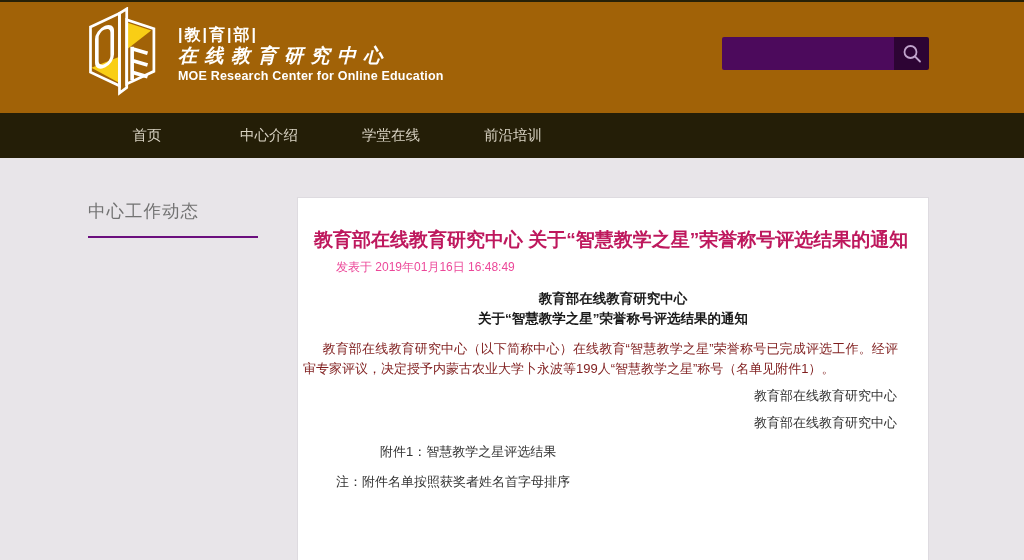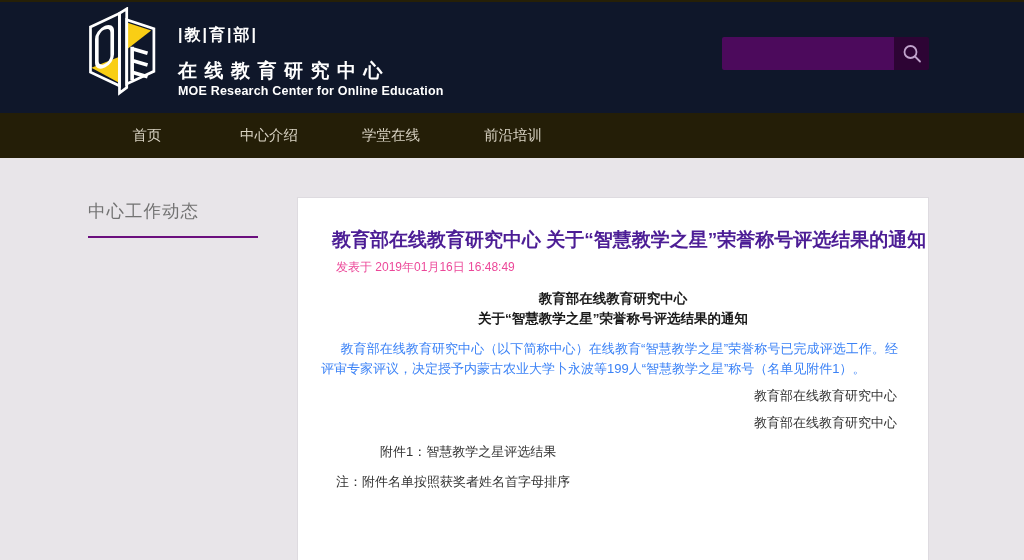--- a/index.html
+++ b/index.html
@@ -6,25 +6,25 @@
   html,body { width:1024px; height:560px; overflow:hidden; }
   body {
     font-family:"Liberation Sans","DejaVu Sans",sans-serif;
     background:#e8e5e9;
     position:relative;
   }
   
   .top-strip { position:absolute; left:0; top:0; width:1024px; height:2px; background:#262007; }
 
   
-  .site-header { position:absolute; left:0; top:2px; width:1024px; height:111px; background:#0f172a; }
+  .site-header { position:absolute; left:0; top:2px; width:1024px; height:111px; background:#a16207; }
   .logo { position:absolute; left:84px; top:5px; width:80px; height:98px; display:block; cursor:pointer; }
   .brand { position:absolute; left:178px; top:23px; color:#fff; }
   .brand-line1 { font-size:16px; font-weight:bold; letter-spacing:2px; line-height:19px; }
-  .brand-line2 { font-size:19px; font-weight:bold; letter-spacing:7.5px; line-height:24px; margin-top:15px; white-space:nowrap; }
+  .brand-line2 { font-size:19px; font-weight:bold; letter-spacing:7.5px; line-height:24px; margin-top:0; white-space:nowrap;font-style:italic; }
   .brand-line3 { font-size:12.5px; font-weight:bold; line-height:15px; margin-top:1px; letter-spacing:0.2px; }
 
   .search-wrap { position:absolute; left:722px; top:35px; width:207px; height:33px; display:flex; border-radius:2px; overflow:hidden; }
   .search-input {
     width:172px; height:33px; background:#4c0a5c; border:none; outline:none;
     color:#e6d7ee; padding:0 10px; font-size:13px;
   }
   .search-btn {
     width:35px; height:33px; background:#2d0434; border:none; cursor:pointer;
     display:flex; align-items:center; justify-content:center;
@@ -43,28 +43,28 @@
     position:absolute; left:88px; top:199px;
     color:#737373; font-size:17.5px; letter-spacing:1px; cursor:pointer;
   }
   .sidebar-underline { position:absolute; left:88px; top:236px; width:170px; height:2px; background:#6b0e7e; }
 
   .content-panel {
     position:absolute; left:297px; top:197px; width:632px; height:364px;
     background:#ffffff; border:1px solid #dedbe0; border-bottom:none;
   }
   .article-title {
-    margin:29px 18px 0 34px; color:#4c1d95; font-size:19px; font-weight:bold;
+    margin:29px 18px 0 16px; color:#be185d; font-size:19px; font-weight:bold;
     line-height:26px; white-space:nowrap;
   }
   .publish-date { margin:6px 0 0 38px; color:#ec4899; font-size:12px; }
   .doc-heading { margin-top:14px; text-align:center; color:#1a1a1a; font-size:13.5px; font-weight:bold; }
   .doc-heading + .doc-heading { margin-top:2px; }
   .article-body {
-    margin:11px 30px 0 23px; color:#3b82f6; font-size:13px; line-height:20px;
+    margin:11px 30px 0 5px; color:#7f1d1d; font-size:13px; line-height:20px;
     text-indent:1.5em; text-align:justify;
   }
   .sig { margin:8px 31px 0 0; text-align:right; color:#333; font-size:13px; }
   .sig + .sig { margin-top:9px; }
   .attachment-line { margin:11px 0 0 38px; color:#333; font-size:13px;padding-left:44px; }
   .note-line { margin:12px 0 16px 38px; color:#333; font-size:13px; }
 </style>
 </head>
 <body>
 

